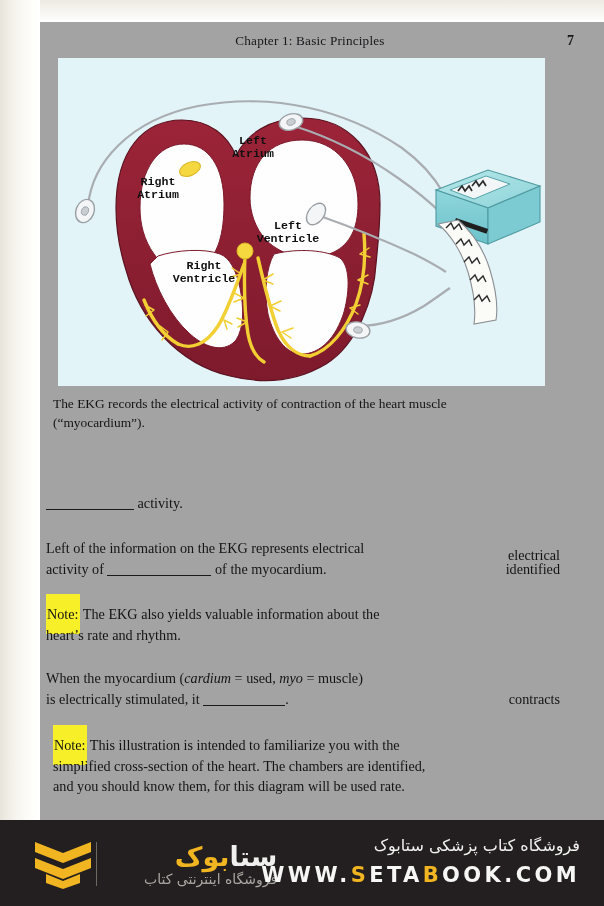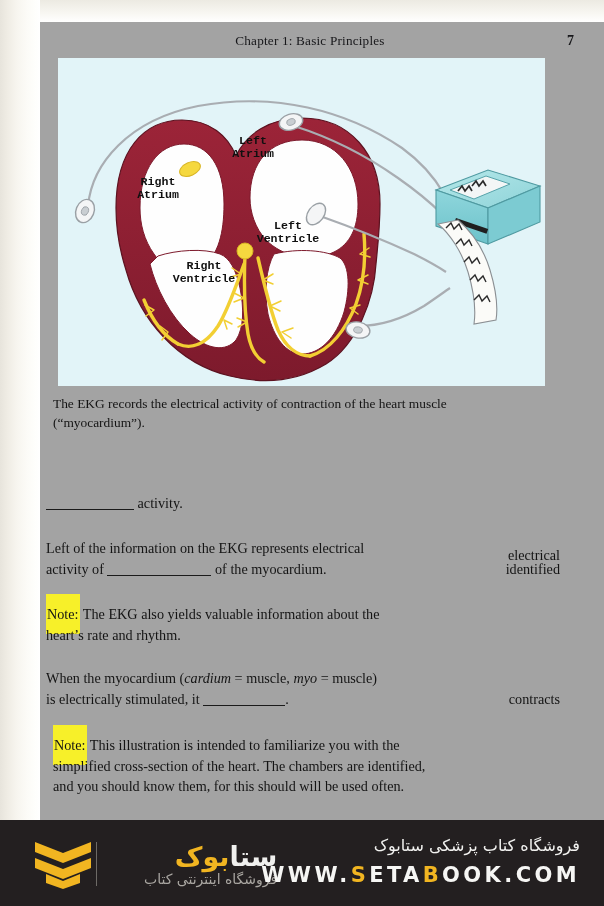--- a/index.html
+++ b/index.html
@@ -402,31 +402,31 @@
 
   <div class="block blk3 note">
     <p>
       <span class="hl">Note:</span><span> The EKG also yields valuable information about the</span><br>
       <span>heart’s rate and rhythm.</span>
     </p>
   </div>
 
   <div class="block blk4">
     <span class="prompt">
-      <span>When the myocardium (</span><em>cardium</em><span> = muscle, </span><em>myo</em><span> = muscle)</span><br>
+      <span>When the myocardium (</span><em>cardium</em><span> = used, </span><em>myo</em><span> = muscle)</span><br>
       <span>is electrically stimulated, it </span><span class="blank w3"></span><span>.</span>
     </span>
     <span class="answer">contracts</span>
   </div>
 
   <div class="block blk5 note">
     <p>
       <span class="hl">Note:</span><span> This illustration is intended to familiarize you with the</span><br>
       <span>simplified cross-section of the heart. The chambers are identified,</span><br>
-      <span>and you should know them, for this should will be used often.</span>
+      <span>and you should know them, for this diagram will be used rate.</span>
     </p>
   </div>
 
   <div class="scan-edge-top"></div>
   <div class="scan-edge-left"></div>
 
   <div class="footer">
     <div class="footer-inner">
       <div class="logo-wrap">
         <svg class="logo-chevrons" width="62" height="50" viewBox="0 0 62 50">

